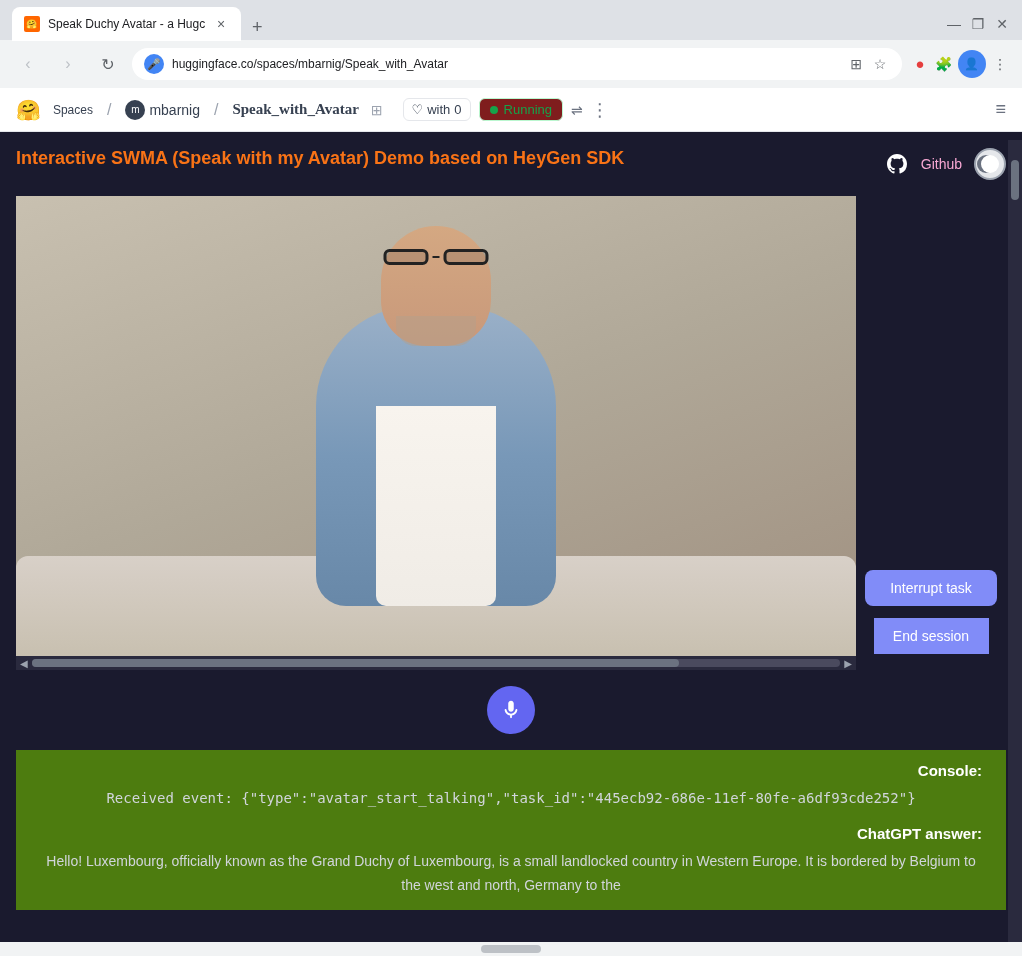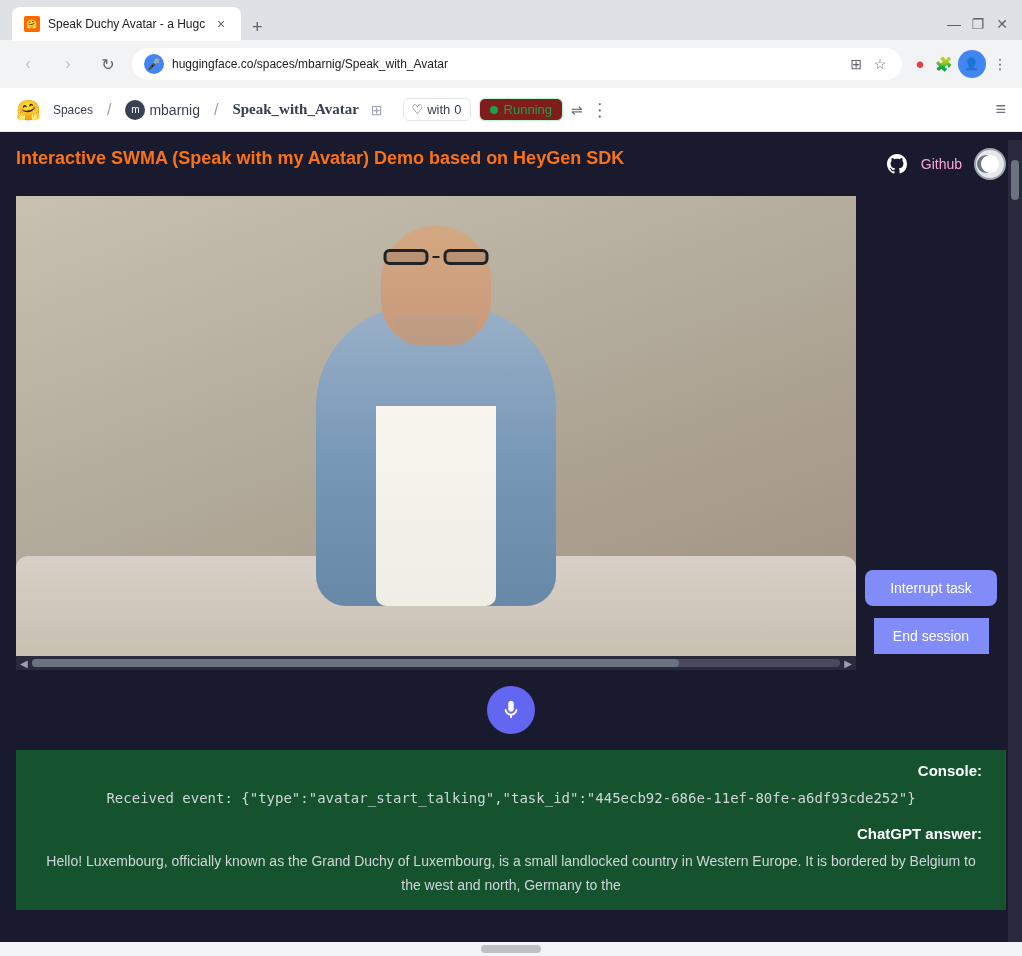--- a/index.html
+++ b/index.html
@@ -71,21 +71,21 @@
     .scroll-arrow { color: #9ca3af; font-size: 10px; cursor: pointer; }
     .scroll-track { flex: 1; height: 8px; background: #4a4a5e; border-radius: 4px; }
     .scroll-thumb { width: 80%; height: 100%; background: #6b7280; border-radius: 4px; }
 
     
     .mic-section { display: flex; justify-content: center; padding: 16px; }
     .mic-btn { width: 48px; height: 48px; border-radius: 50%; background: #6366f1; display: flex; align-items: center; justify-content: center; cursor: pointer; }
     .mic-btn svg { width: 22px; height: 22px; fill: white; }
 
     
-    .console-section { background: #14532d; padding: 12px 24px; }
+    .console-section { background: #4d7c0f; padding: 12px 24px; }
     .console-label { text-align: right; font-size: 15px; color: white; font-weight: 600; margin-bottom: 8px; }
     .console-text { font-size: 14px; color: #d1d5db; line-height: 1.6; text-align: center; font-family: monospace; }
     .chatgpt-label { text-align: right; font-size: 15px; color: white; font-weight: 600; margin-top: 16px; margin-bottom: 8px; }
     .chatgpt-text { font-size: 14px; color: #d1d5db; line-height: 1.7; text-align: center; }
 
     
     .vertical-scrollbar { position: fixed; right: 0; top: 140px; bottom: 0; width: 14px; background: #2a2a3e; }
     .v-scroll-thumb { width: 8px; height: 40px; background: #6b7280; border-radius: 4px; margin: 3px auto; margin-top: 20px; }
 
     

